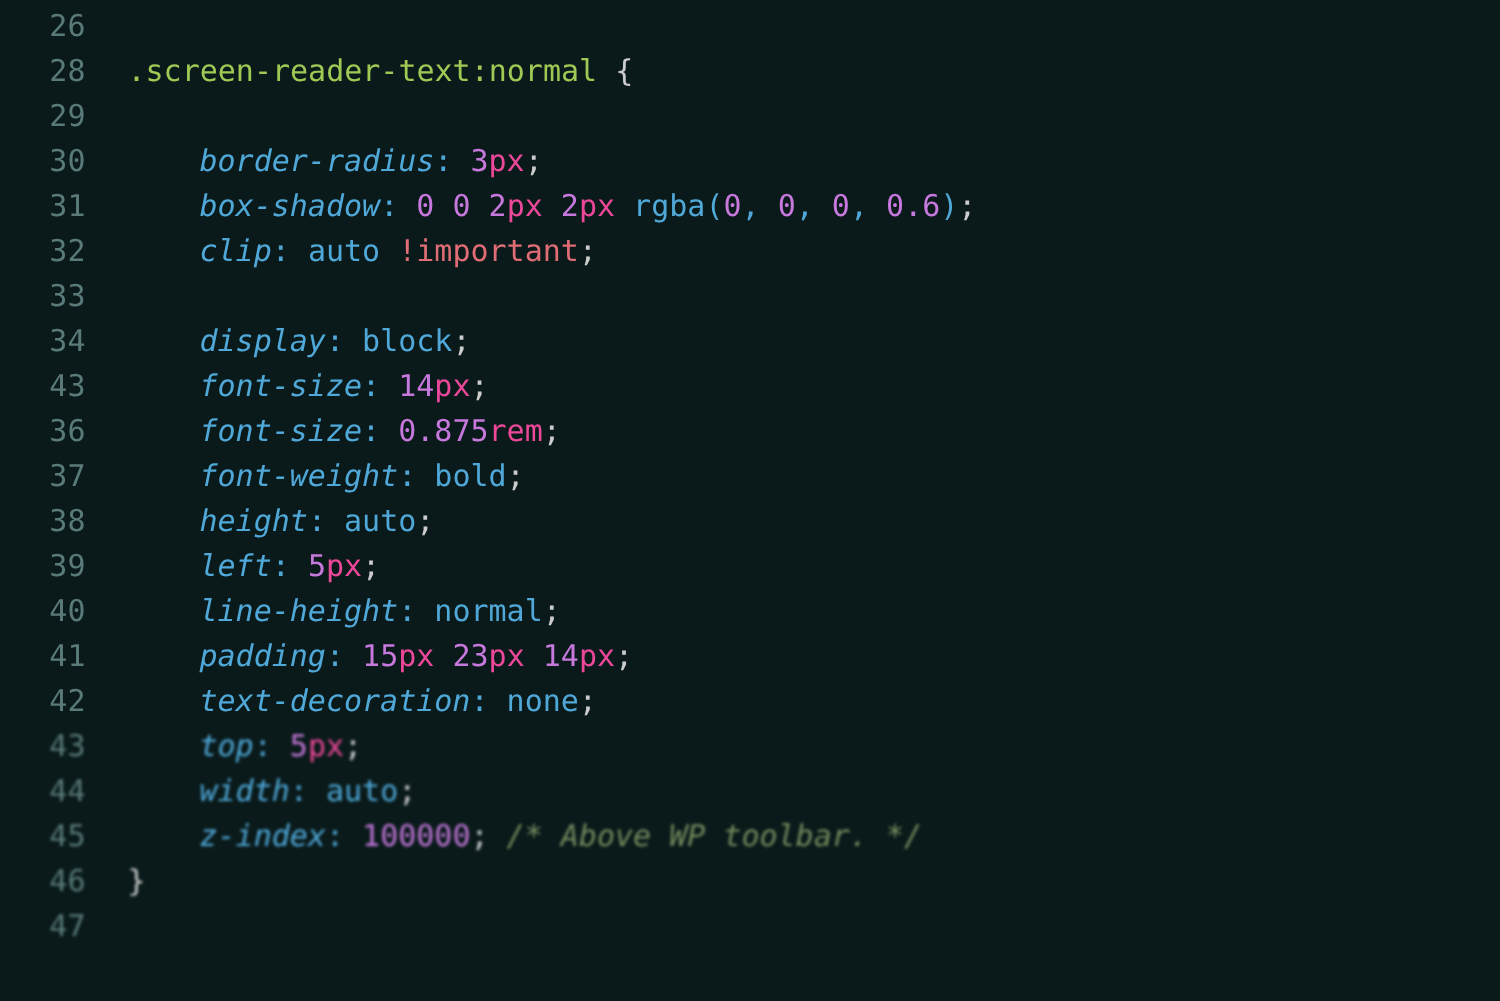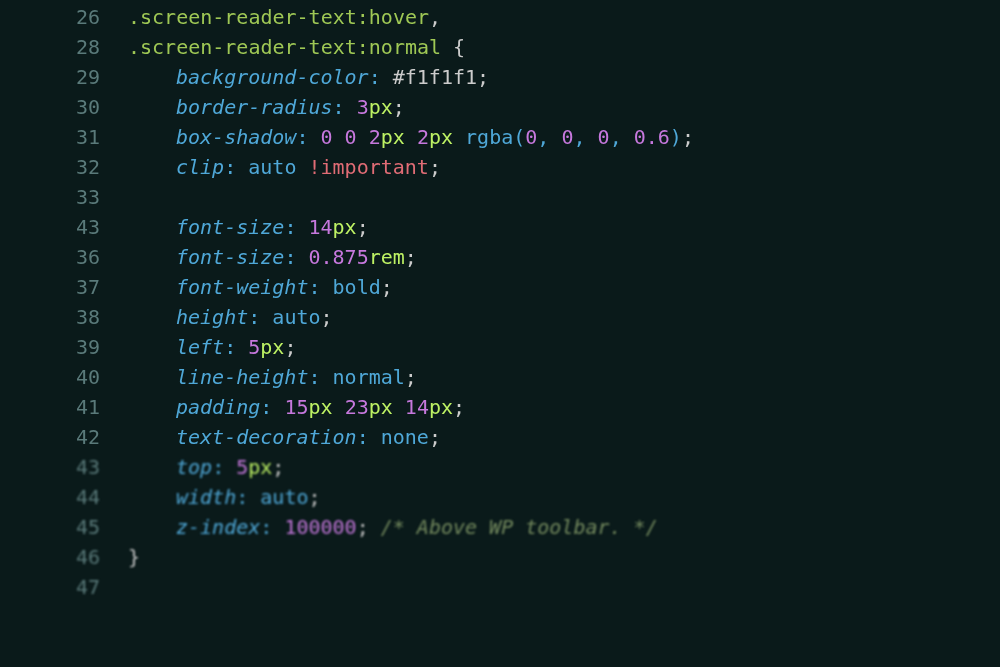--- a/index.html
+++ b/index.html
@@ -13,21 +13,20 @@
       font-size: 20px;
       line-height: 1.5;
       color: #4fa8d8;
       overflow: hidden;
       width: 1000px;
       height: 667px;
       padding-top: 2px;
     }
     .code-editor {
       position: relative;
-      padding-left: 43px;
     }
     .line {
       display: flex;
       align-items: baseline;
       white-space: pre;
       height: 30px;
     }
     .line-number {
       width: 85px;
       text-align: right;
@@ -65,21 +64,21 @@
     }
     .val-color {
       color: #cccccc;
       font-style: normal;
     }
     .val-num {
       color: #c678dd;
       font-style: normal;
     }
     .val-unit {
-      color: #bef264;
+      color: #ec4899;
       font-style: normal;
     }
     .val-keyword {
       color: #4fa8d8;
       font-style: normal;
     }
     .val-important {
       color: #e06c75;
       font-style: normal;
     }
@@ -104,27 +103,28 @@
       filter: blur(0.5px);
     }
     .blur-bottom {
       filter: blur(1.2px);
     }
   </style>
 </head>
 <body>
 
 <div class="code-editor">
-    <div class="line blur-top"><span class="line-number">26</span><span class="code-content"><span class="selector">.screen-reader-text</span><span class="pseudo">:hover</span><span class="comma">,</span></span></div>
+    <div class="line blur-top"><span class="line-number">26</span></div>
     <div class="line"><span class="line-number">28</span><span class="code-content"><span class="selector">.screen-reader-text</span><span class="pseudo">:normal</span><span class="brace"> {</span></span></div>
-    <div class="line"><span class="line-number">29</span><span class="code-content"><span class="indent"></span><span class="property">background-color</span><span class="punct">: </span><span class="val-color">#f1f1f1</span><span class="semi">;</span></span></div>
+    <div class="line"><span class="line-number">29</span></div>
     <div class="line"><span class="line-number">30</span><span class="code-content"><span class="indent"></span><span class="property">border-radius</span><span class="punct">: </span><span class="val-num">3</span><span class="val-unit">px</span><span class="semi">;</span></span></div>
     <div class="line"><span class="line-number">31</span><span class="code-content"><span class="indent"></span><span class="property">box-shadow</span><span class="punct">: </span><span class="val-num">0</span> <span class="val-num">0</span> <span class="val-num">2</span><span class="val-unit">px</span> <span class="val-num">2</span><span class="val-unit">px</span> <span class="val-func">rgba</span><span class="val-func">(</span><span class="val-num">0</span><span class="val-func">, </span><span class="val-num">0</span><span class="val-func">, </span><span class="val-num">0</span><span class="val-func">, </span><span class="val-num">0.6</span><span class="val-func">)</span><span class="semi">;</span></span></div>
     <div class="line"><span class="line-number">32</span><span class="code-content"><span class="indent"></span><span class="property">clip</span><span class="punct">: </span><span class="val-keyword">auto</span> <span class="val-important">!important</span><span class="semi">;</span></span></div>
     <div class="line"><span class="line-number">33</span></div>
+    <div class="line"><span class="line-number">34</span><span class="code-content"><span class="indent"></span><span class="property">display</span><span class="punct">: </span><span class="val-keyword">block</span><span class="semi">;</span></span></div>
     <div class="line"><span class="line-number">43</span><span class="code-content"><span class="indent"></span><span class="property">font-size</span><span class="punct">: </span><span class="val-num">14</span><span class="val-unit">px</span><span class="semi">;</span></span></div>
     <div class="line"><span class="line-number">36</span><span class="code-content"><span class="indent"></span><span class="property">font-size</span><span class="punct">: </span><span class="val-num">0.875</span><span class="val-unit">rem</span><span class="semi">;</span></span></div>
     <div class="line"><span class="line-number">37</span><span class="code-content"><span class="indent"></span><span class="property">font-weight</span><span class="punct">: </span><span class="val-keyword">bold</span><span class="semi">;</span></span></div>
     <div class="line"><span class="line-number">38</span><span class="code-content"><span class="indent"></span><span class="property">height</span><span class="punct">: </span><span class="val-keyword">auto</span><span class="semi">;</span></span></div>
     <div class="line"><span class="line-number">39</span><span class="code-content"><span class="indent"></span><span class="property">left</span><span class="punct">: </span><span class="val-num">5</span><span class="val-unit">px</span><span class="semi">;</span></span></div>
     <div class="line"><span class="line-number">40</span><span class="code-content"><span class="indent"></span><span class="property">line-height</span><span class="punct">: </span><span class="val-keyword">normal</span><span class="semi">;</span></span></div>
     <div class="line"><span class="line-number">41</span><span class="code-content"><span class="indent"></span><span class="property">padding</span><span class="punct">: </span><span class="val-num">15</span><span class="val-unit">px</span> <span class="val-num">23</span><span class="val-unit">px</span> <span class="val-num">14</span><span class="val-unit">px</span><span class="semi">;</span></span></div>
     <div class="line"><span class="line-number">42</span><span class="code-content"><span class="indent"></span><span class="property">text-decoration</span><span class="punct">: </span><span class="val-keyword">none</span><span class="semi">;</span></span></div>
     <div class="line blur-bottom"><span class="line-number">43</span><span class="code-content"><span class="indent"></span><span class="property">top</span><span class="punct">: </span><span class="val-num">5</span><span class="val-unit">px</span><span class="semi">;</span></span></div>
     <div class="line blur-bottom"><span class="line-number">44</span><span class="code-content"><span class="indent"></span><span class="property">width</span><span class="punct">: </span><span class="val-keyword">auto</span><span class="semi">;</span></span></div>

